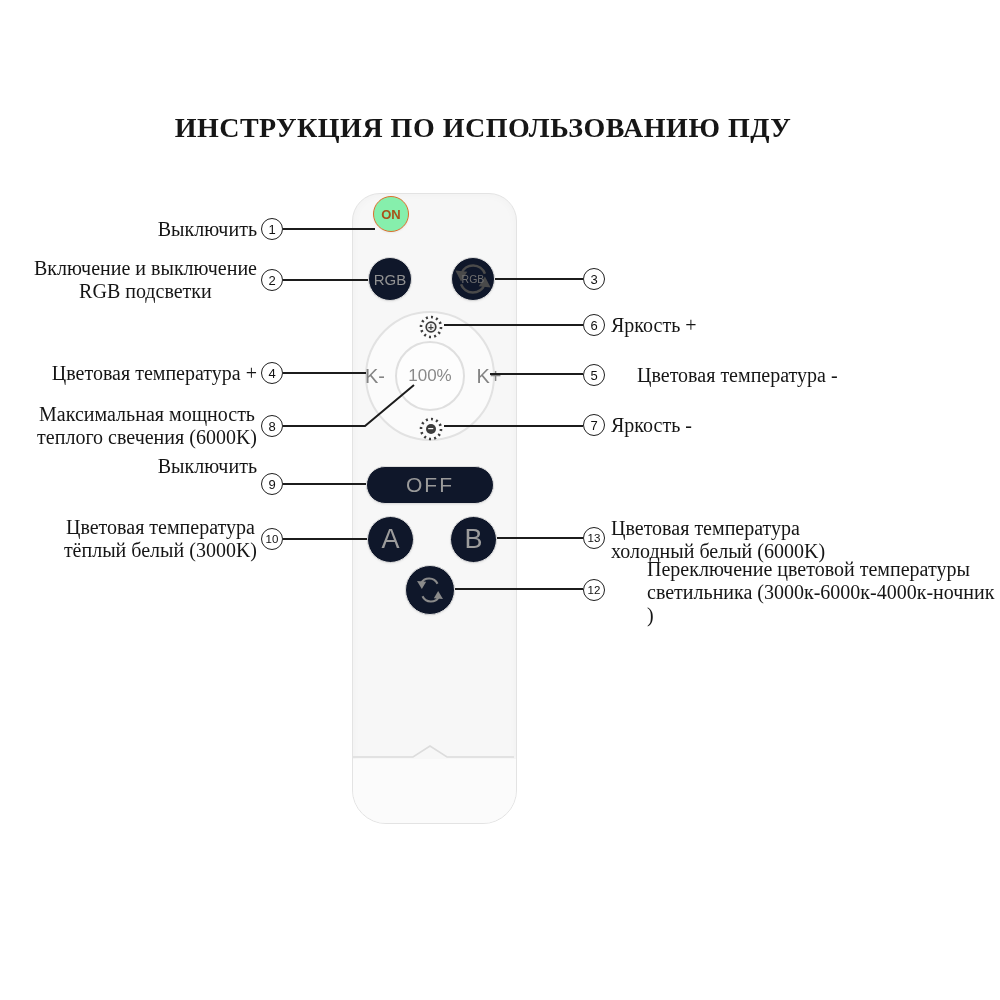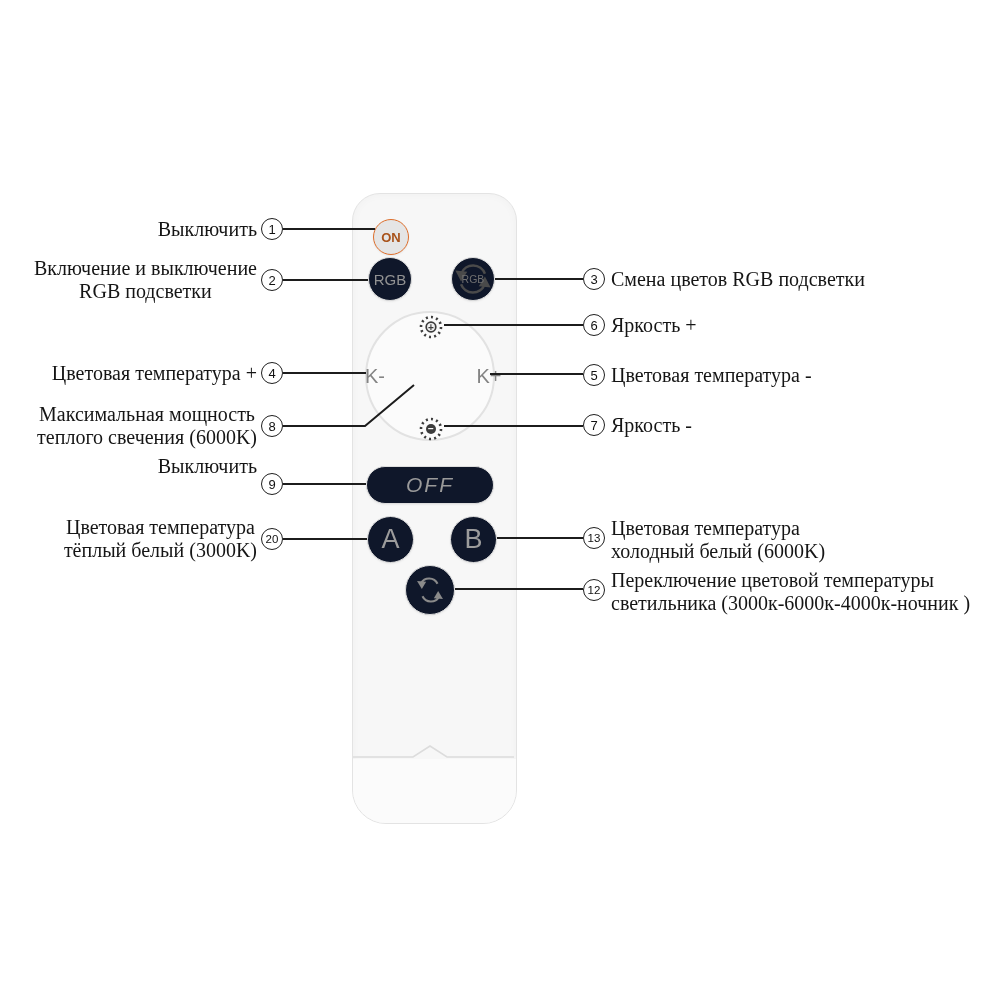--- a/index.html
+++ b/index.html
@@ -10,39 +10,39 @@
   
   .remote{position:absolute;left:352px;top:193px;width:163px;height:629px;
           background:#f7f7f7;border:1px solid #e3e3e3;border-radius:28px 28px 34px 34px;
           box-shadow:inset 0 0 10px rgba(0,0,0,.03);}
   .battery{position:absolute;left:0;bottom:0;width:100%;height:64px;background:#fbfbfb;
            border-radius:0 0 33px 33px;}
   .btn{position:absolute;display:flex;align-items:center;justify-content:center;
        background:#0f172a;border:1px solid #dedede;box-shadow:0 1px 2px rgba(0,0,0,.06);
        font-family:"Liberation Sans","DejaVu Sans",sans-serif;color:#929292;box-sizing:border-box;}
   .circle{border-radius:50%;}
-  .btn-on{left:20px;top:25px;width:36px;height:36px;background:#e5e5e5;border:1px solid #de username6f2c;
+  .btn-on{left:20px;top:2px;width:36px;height:36px;background:#86efac;border:1px solid #de username6f2c;
           border-color:#de6f2c;color:#a8521a;font-weight:bold;font-size:13px;}
   .btn-rgb{left:15px;top:63px;width:44px;height:44px;font-size:15px;}
   .btn-rgbcycle{left:98px;top:63px;width:44px;height:44px;}
   .pad{position:absolute;left:12px;top:117px;width:130px;height:130px;border-radius:50%;
        background:#fbfbfb;border:2px solid #e2e2e2;box-sizing:border-box;}
   .pad-inner{position:absolute;left:28px;top:28px;width:70px;height:70px;border-radius:50%;
              background:#fdfdfd;border:2px solid #dfdfdf;box-sizing:border-box;
              display:flex;align-items:center;justify-content:center;
              font-family:"Liberation Sans","DejaVu Sans",sans-serif;font-size:17px;color:#8a8a8a;}
   .pad-k{position:absolute;width:40px;height:28px;display:flex;align-items:center;justify-content:center;
          font-family:"Liberation Sans","DejaVu Sans",sans-serif;font-size:20px;color:#848484;}
   .k-minus{left:-12px;top:49px;}
   .k-plus{left:102px;top:49px;}
   .sun{position:absolute;width:26px;height:26px;}
   .sun-plus{left:51px;top:1px;}
   .sun-minus{left:51px;top:103px;}
   .btn-off{left:13px;top:272px;width:128px;height:38px;border-radius:19px;
-           font-size:21px;letter-spacing:2px;color:#9a9a9a;font-style:italic;}
+           font-size:21px;letter-spacing:2px;color:#9a9a9a;}
   .btn-ab{width:47px;height:47px;font-size:27px;color:#9c9c9c;}
   .btn-a{left:14px;top:322px;}
   .btn-b{left:97px;top:322px;}
   .btn-cycle{left:52px;top:371px;width:50px;height:50px;}
   
   .overlay{position:absolute;left:0;top:0;width:1000px;height:1000px;pointer-events:none;}
   .num{position:absolute;width:22px;height:22px;border-radius:50%;background:#fff;
        border:1.6px solid #1f1f1f;display:flex;align-items:center;justify-content:center;
        font-family:"Liberation Sans","DejaVu Sans",sans-serif;font-size:13px;color:#111;
        box-sizing:border-box;z-index:3;}
@@ -50,20 +50,21 @@
   .lbl{position:absolute;transform:translateY(-50%);white-space:pre-line;
        font-size:20px;line-height:23px;color:#151515;z-index:3;}
   .lbl.left{right:743px;text-align:center;}
   .lbl.right{left:611px;text-align:left;}
 </style>
 </head>
 <body>
 
 <div class="page">
 
+  <h1 class="title">ИНСТРУКЦИЯ ПО ИСПОЛЬЗОВАНИЮ ПДУ</h1>
 
   <div class="remote">
     <div class="battery"></div>
 
     <div class="btn circle btn-on">ON</div>
 
     <div class="btn circle btn-rgb">RGB</div>
 
     <div class="btn circle btn-rgbcycle">
       <svg width="44" height="44" viewBox="0 0 44 44">
@@ -73,20 +74,21 @@
         </g>
         <g fill="#4a4a4a">
           <polygon points="9.5,24.5 3.5,13 16,14.5"></polygon>
           <polygon points="34.5,19.5 40.5,31 28,29.5"></polygon>
         </g>
         <text x="22" y="26" font-size="11" fill="#707070" text-anchor="middle" font-family="Liberation Sans, DejaVu Sans, sans-serif">RGB</text>
       </svg>
     </div>
 
     <div class="pad">
+      <div class="pad-inner">100%</div>
 
       <div class="pad-k k-minus">K-</div>
       <div class="pad-k k-plus">K+</div>
 
       <div class="sun sun-plus">
         <svg width="26" height="26" viewBox="0 0 26 26">
           <circle cx="13" cy="13" r="10" fill="none" stroke="#3c3c3c" stroke-width="2.6" stroke-dasharray="2 3.2"></circle>
           <circle cx="13" cy="13" r="4.8" fill="#f2f2f2" stroke="#3c3c3c" stroke-width="1.7"></circle>
           <text x="13" y="16.6" font-size="10" font-weight="bold" fill="#3c3c3c" text-anchor="middle" font-family="Liberation Sans, DejaVu Sans, sans-serif">+</text>
         </svg>
@@ -136,41 +138,40 @@
       <line x1="497" y1="538" x2="583" y2="538"></line>
       <line x1="455" y1="589" x2="583" y2="589"></line>
     </g>
   </svg>
 
   <div class="num" style="left:261px;top:218px;">1</div>
   <div class="num" style="left:261px;top:269px;">2</div>
   <div class="num" style="left:261px;top:362px;">4</div>
   <div class="num" style="left:261px;top:415px;">8</div>
   <div class="num" style="left:261px;top:473px;">9</div>
-  <div class="num two" style="left:261px;top:528px;">20</div>
+  <div class="num two" style="left:261px;top:528px;">10</div>
 
   <div class="num" style="left:583px;top:268px;">3</div>
   <div class="num" style="left:583px;top:314px;">6</div>
   <div class="num" style="left:583px;top:364px;">5</div>
   <div class="num" style="left:583px;top:414px;">7</div>
   <div class="num two" style="left:583px;top:527px;">13</div>
   <div class="num two" style="left:583px;top:579px;text-align:center;">12</div>
 
   <div class="lbl left" style="top:229px;">Выключить</div>
   <div class="lbl left" style="top:280px;">Включение и выключение
 RGB подсветки</div>
   <div class="lbl left" style="top:373px;">Цветовая температура +</div>
   <div class="lbl left" style="top:426px;">Максимальная мощность
 теплого свечения (6000K)</div>
   <div class="lbl left" style="top:466px;">Выключить</div>
   <div class="lbl left" style="top:539px;">Цветовая температура
 тёплый белый (3000K)</div>
 
-  <div class="lbl right" style="top:279px;">Смена цветов RGB подсветки</div>
   <div class="lbl right" style="top:325px;">Яркость +</div>
-  <div class="lbl right" style="top:375px;">Цветовая температура -</div>
+  <div class="lbl right" style="top:375px;margin-left:26px;">Цветовая температура -</div>
   <div class="lbl right" style="top:425px;">Яркость -</div>
   <div class="lbl right" style="top:540px;">Цветовая температура
 холодный белый (6000K)</div>
-  <div class="lbl right" style="top:592px;">Переключение цветовой температуры
+  <div class="lbl right" style="top:592px;margin-left:36px;">Переключение цветовой температуры
 светильника  (3000к-6000к-4000к-ночник )</div>
 
 </div>
 
 </body></html>

